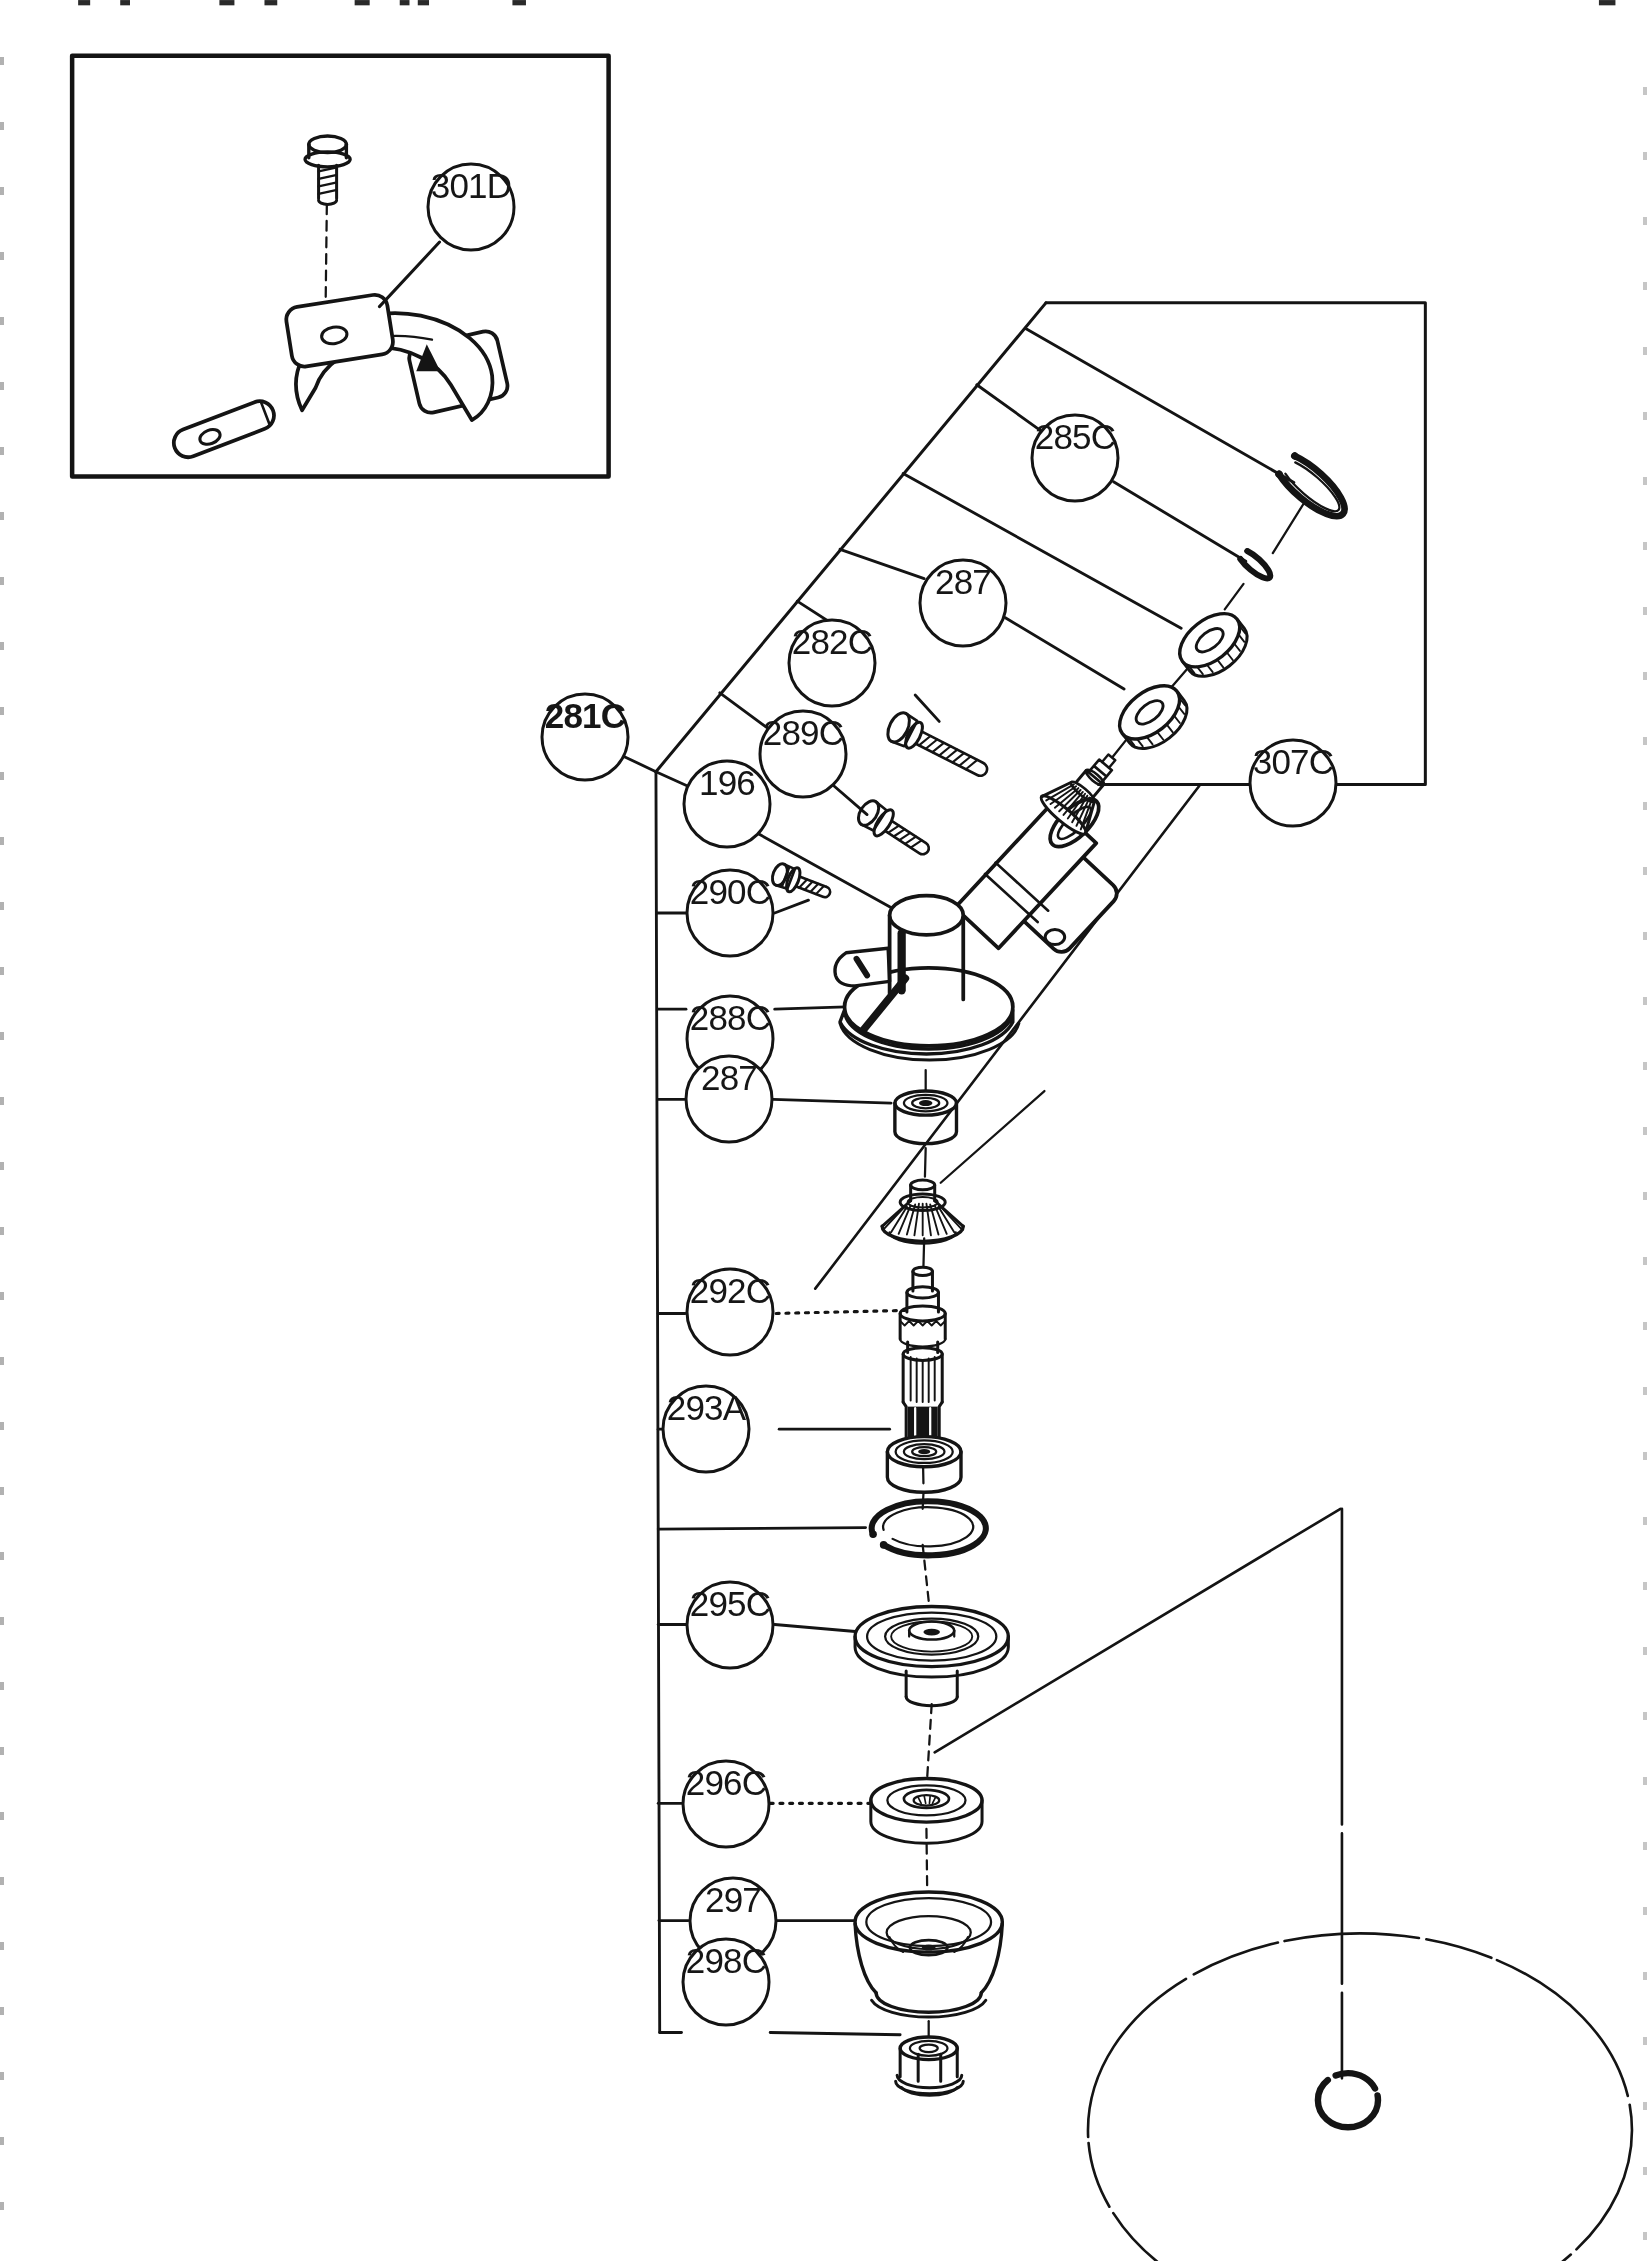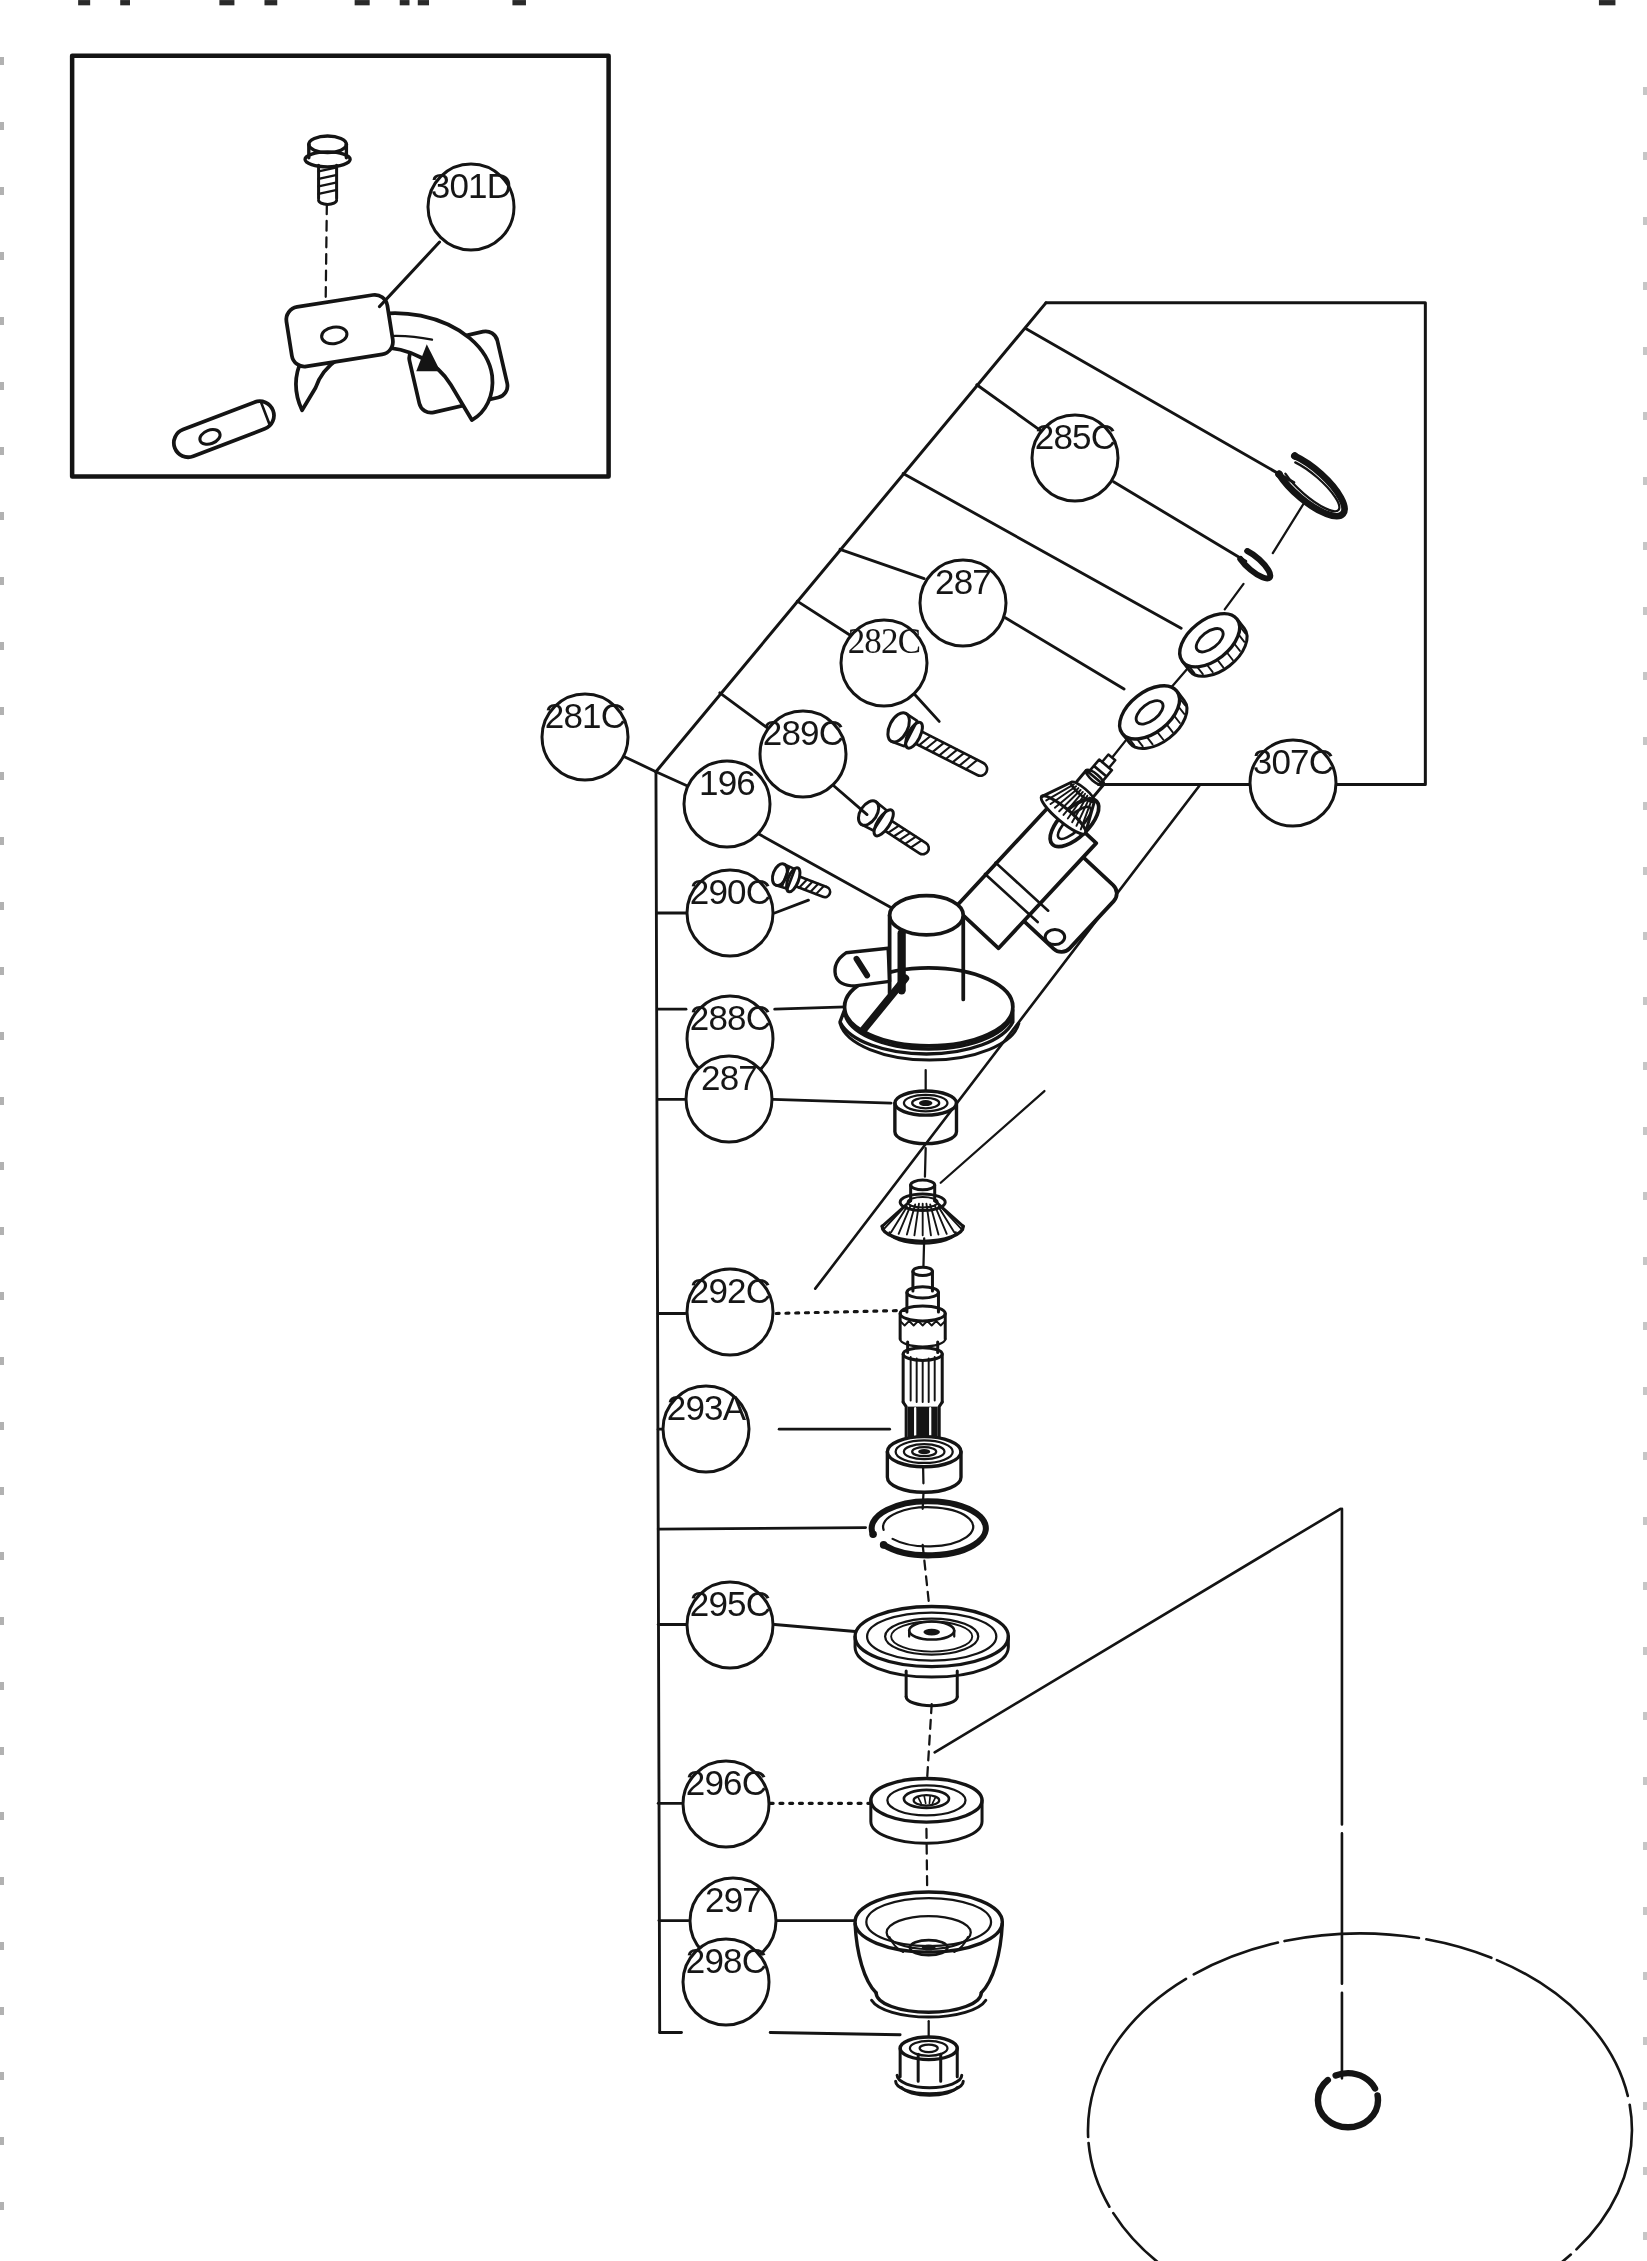--- a/index.html
+++ b/index.html
@@ -369,30 +369,30 @@
 
     <g>
       <ellipse cx="1810" cy="2835" rx="362" ry="262" stroke-width="3.5" stroke-dasharray="180 10 90 8 260 12 120 9"></ellipse>
       <ellipse cx="1794" cy="2795" rx="40" ry="36" stroke-width="8.5" stroke-dasharray="150 12 60 10"></ellipse>
     </g>
   </svg>
 
   <div class="callout" style="left:471px;  top:207px;">
       <span>301D</span>
     </div>
-  <div class="callout" style="left:585px;  top:737px;">
+  <div class="callout" style="left:585px;  top:737px;font-weight:bold;">
       <span>281C</span>
     </div>
   <div class="callout" style="left:1075px; top:458px;">
       <span>285C</span>
     </div>
   <div class="callout" style="left:963px; top:603px;">
       <span>287</span>
     </div>
-  <div class="callout" style="left:884px; top:663px;font-family:Liberation Serif, serif;">
+  <div class="callout" style="left:832px; top:663px;">
       <span>282C</span>
     </div>
   <div class="callout" style="left:803px; top:754px;">
       <span>289C</span>
     </div>
   <div class="callout" style="left:727px;  top:804px;">
       <span>196</span>
     </div>
   <div class="callout" style="left:1293px; top:783px;">
       <span>307C</span>

